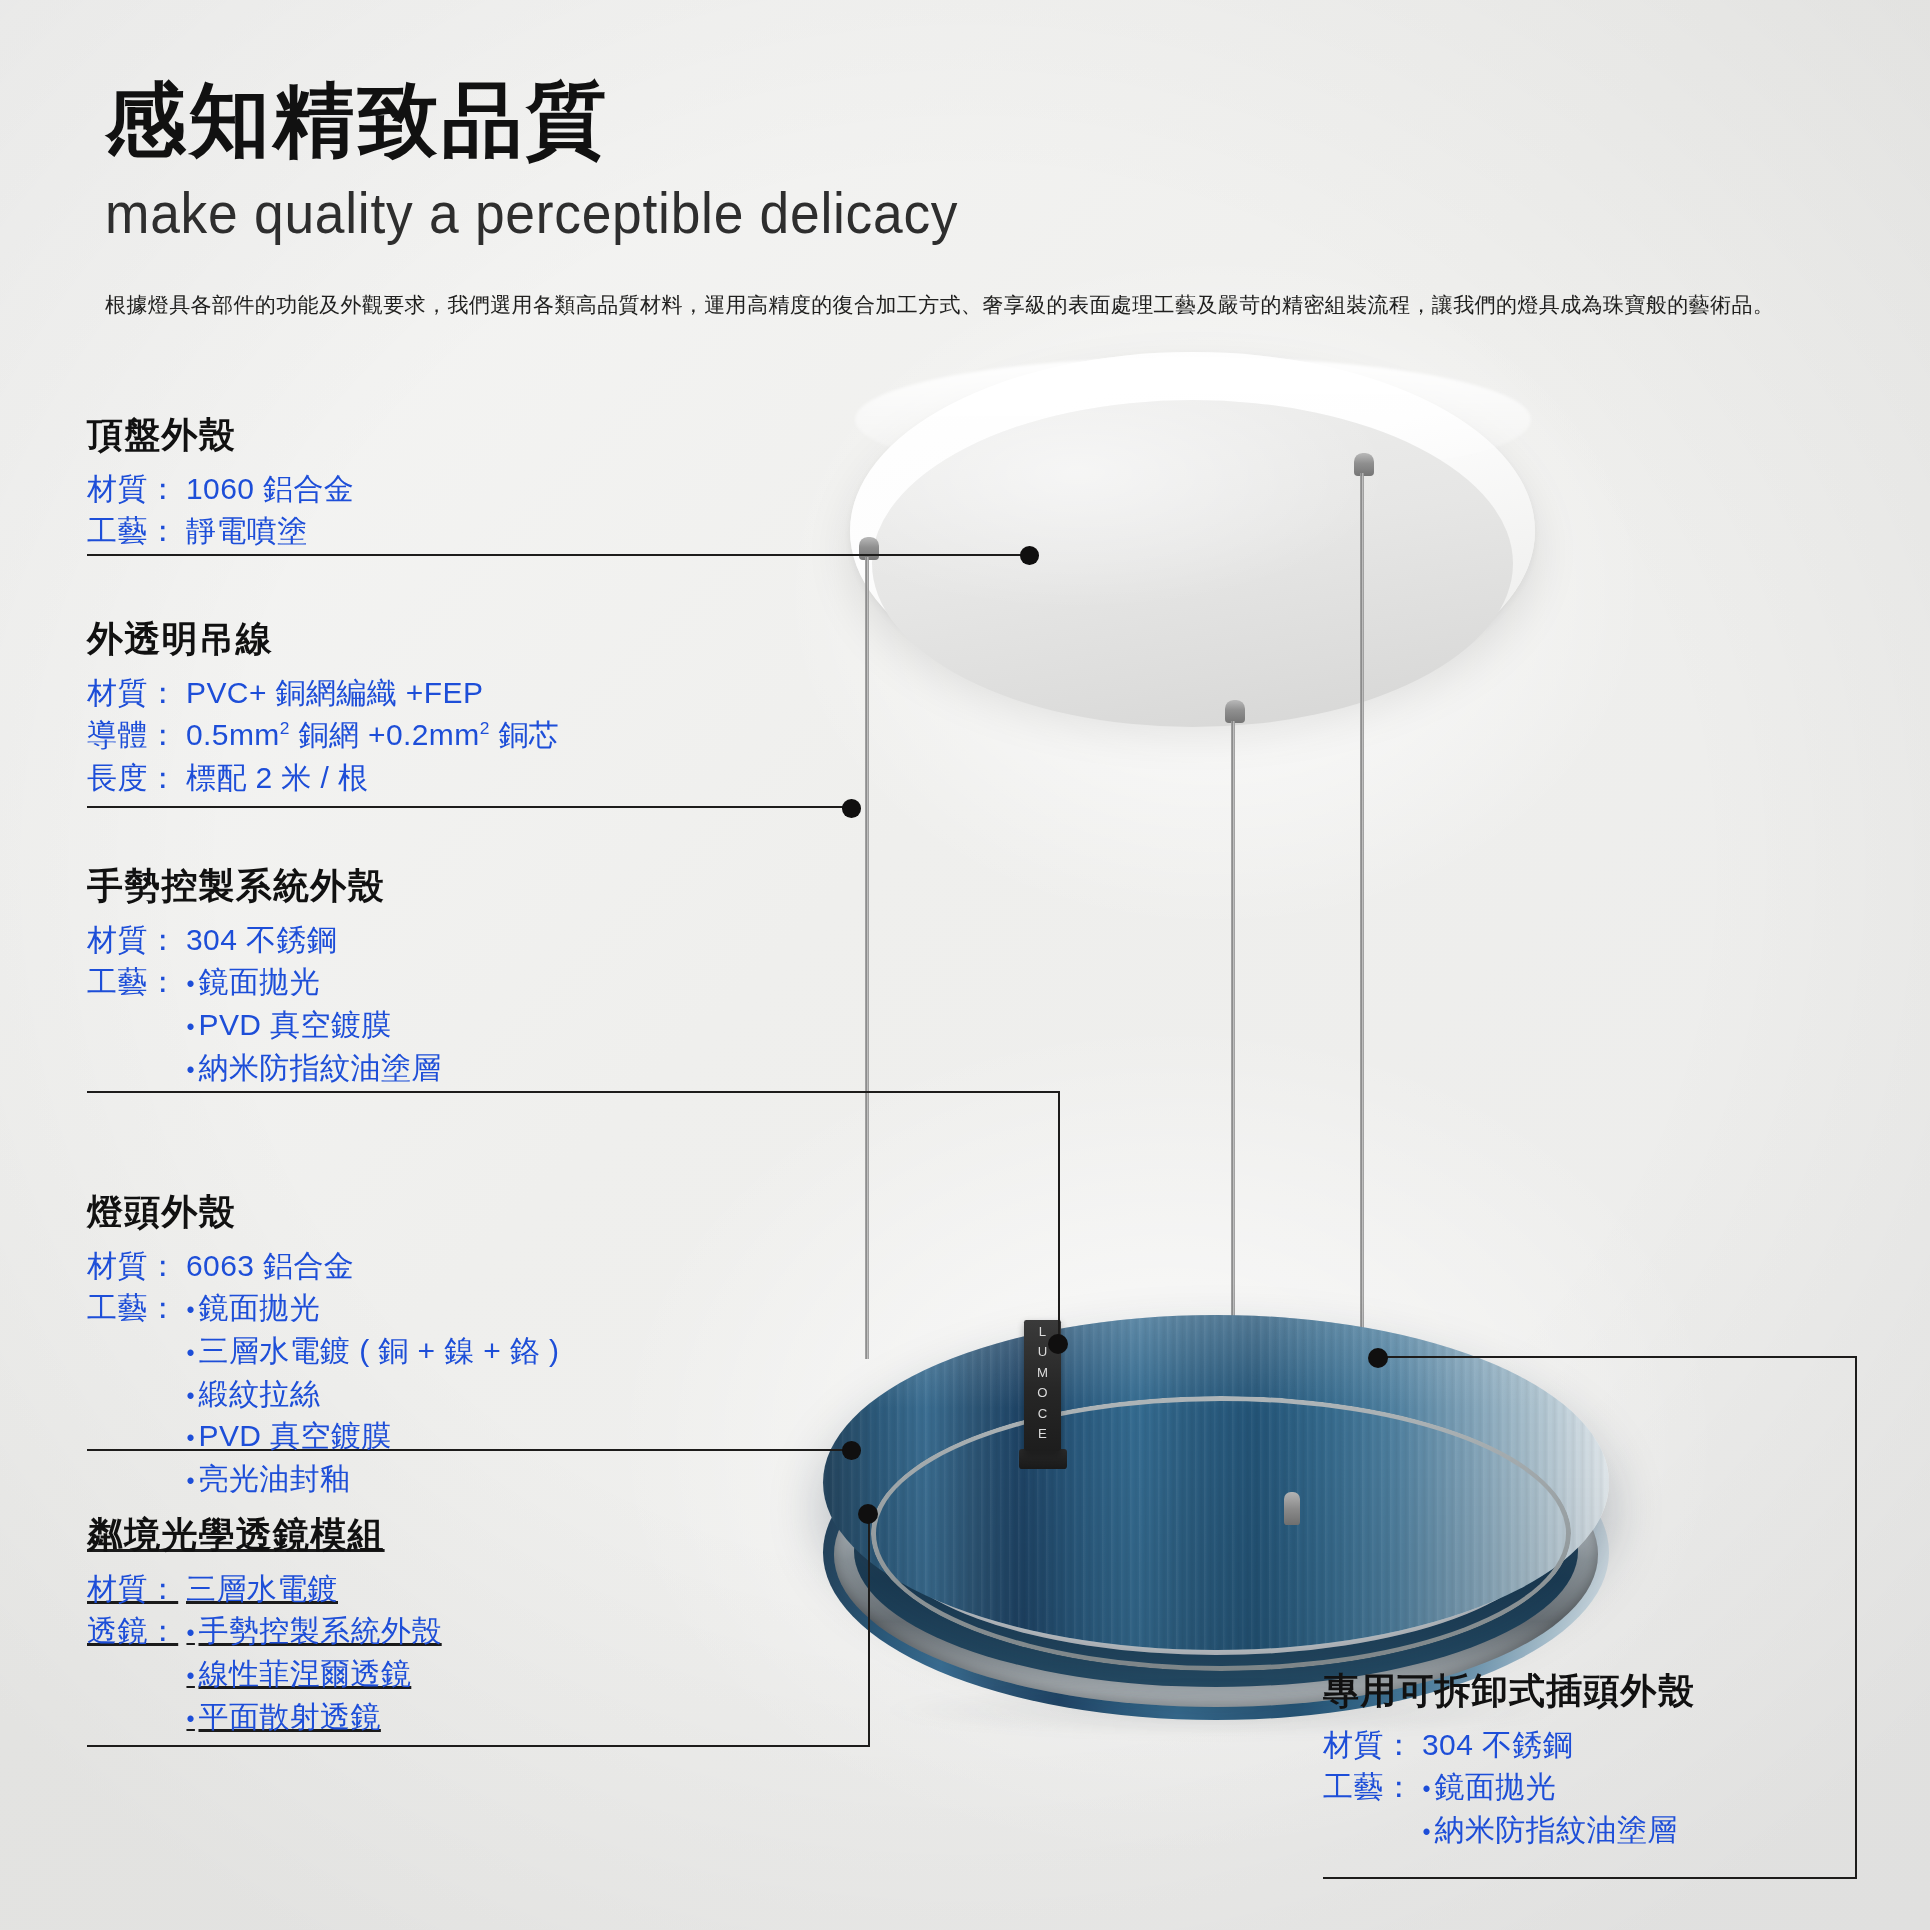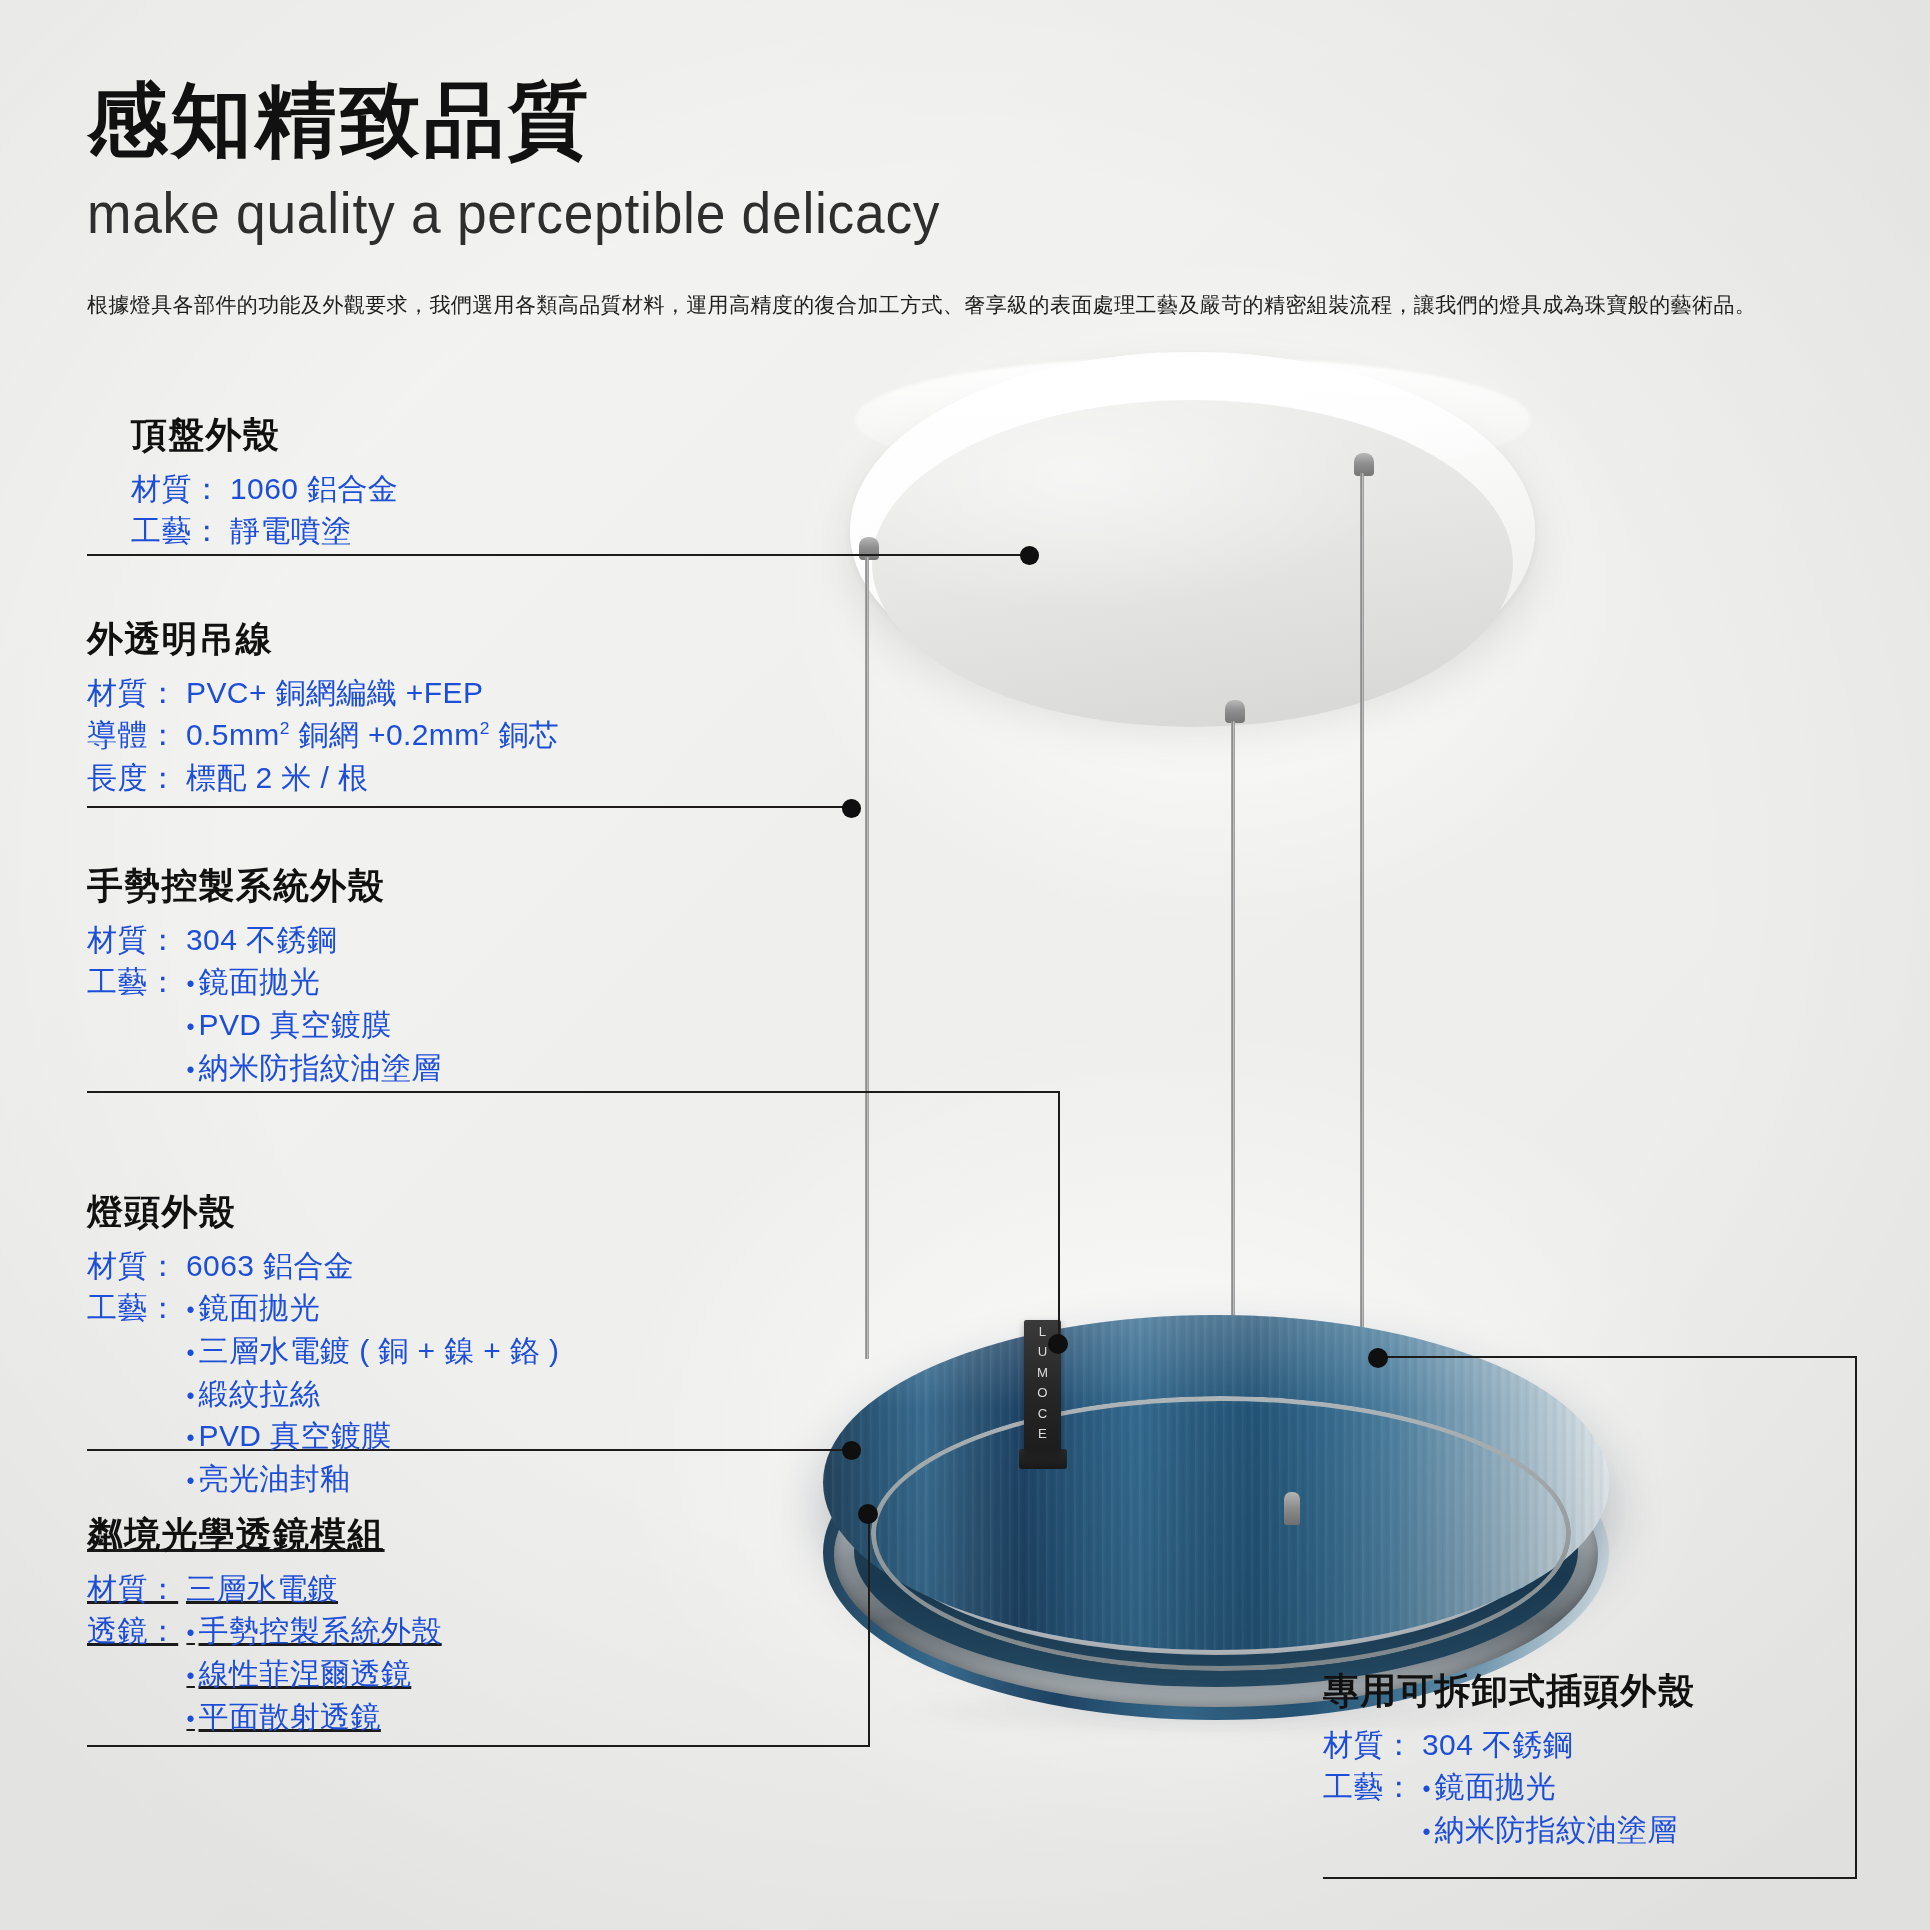--- a/index.html
+++ b/index.html
@@ -18,21 +18,21 @@
       radial-gradient(ellipse 700px 545px at 1214px 592px, rgba(255,255,255,.95) 0%, rgba(255,255,255,0) 62%),
       radial-gradient(ellipse 934px 700px at 1167px 1440px, rgba(255,255,255,.75) 0%, rgba(255,255,255,0) 60%),
       linear-gradient(135deg,#f6f6f5 0%,#efefed 45%,#ececeb 100%);
   }
   #bg-vignette{
     position:absolute;inset:0;
     background:radial-gradient(ellipse 1323px 1245px at 50% 45%, rgba(0,0,0,0) 55%, rgba(0,0,0,.05) 100%);
   }
 
   
-  #header{position:absolute;left:87px;top:75px;width:1712px;}
+  #header{position:absolute;left:105px;top:75px;width:1712px;}
   #title{
     font-size:81px;font-weight:bold;letter-spacing:3.1px;line-height:1.12;
     color:#111;margin:0;
   }
   #subtitle{
     font-size:58px;font-weight:300;letter-spacing:0.8px;line-height:1.2;
     color:#2e2e2e;margin:12.5px 0 0 0;
     transform:scaleX(.92);transform-origin:left center;
   }
   #description{
@@ -220,21 +220,21 @@
 <div class="dot" style="left:842px;top:1441px;width:18.7px;height:18.7px;"></div>
 
 <div class="leader lh" style="left:87px;top:1745px;width:783px;"></div>
 <div class="leader lv" style="left:868px;top:1513px;height:233px;"></div>
 <div class="dot" style="left:858px;top:1504px;width:20px;height:20px;"></div>
 
 <div class="leader lh" style="left:1378px;top:1356px;width:479px;"></div>
 <div class="leader lv" style="left:1855px;top:1356px;height:523px;"></div>
 <div class="dot" style="left:1368px;top:1348px;width:20px;height:20px;"></div>
 
-<div class="spec" style="left:87px;top:411px;width:926px;margin-left:44px;">
+<div class="spec" style="left:87px;top:411px;width:926px;">
   <h3>頂盤外殼</h3>
   <div class="row">
     <span class="label">材質：</span>
     <span class="value">1060 鋁合金</span>
   </div>
   <div class="row">
     <span class="label">工藝：</span>
     <span class="value">靜電噴塗</span>
   </div>
 </div>

